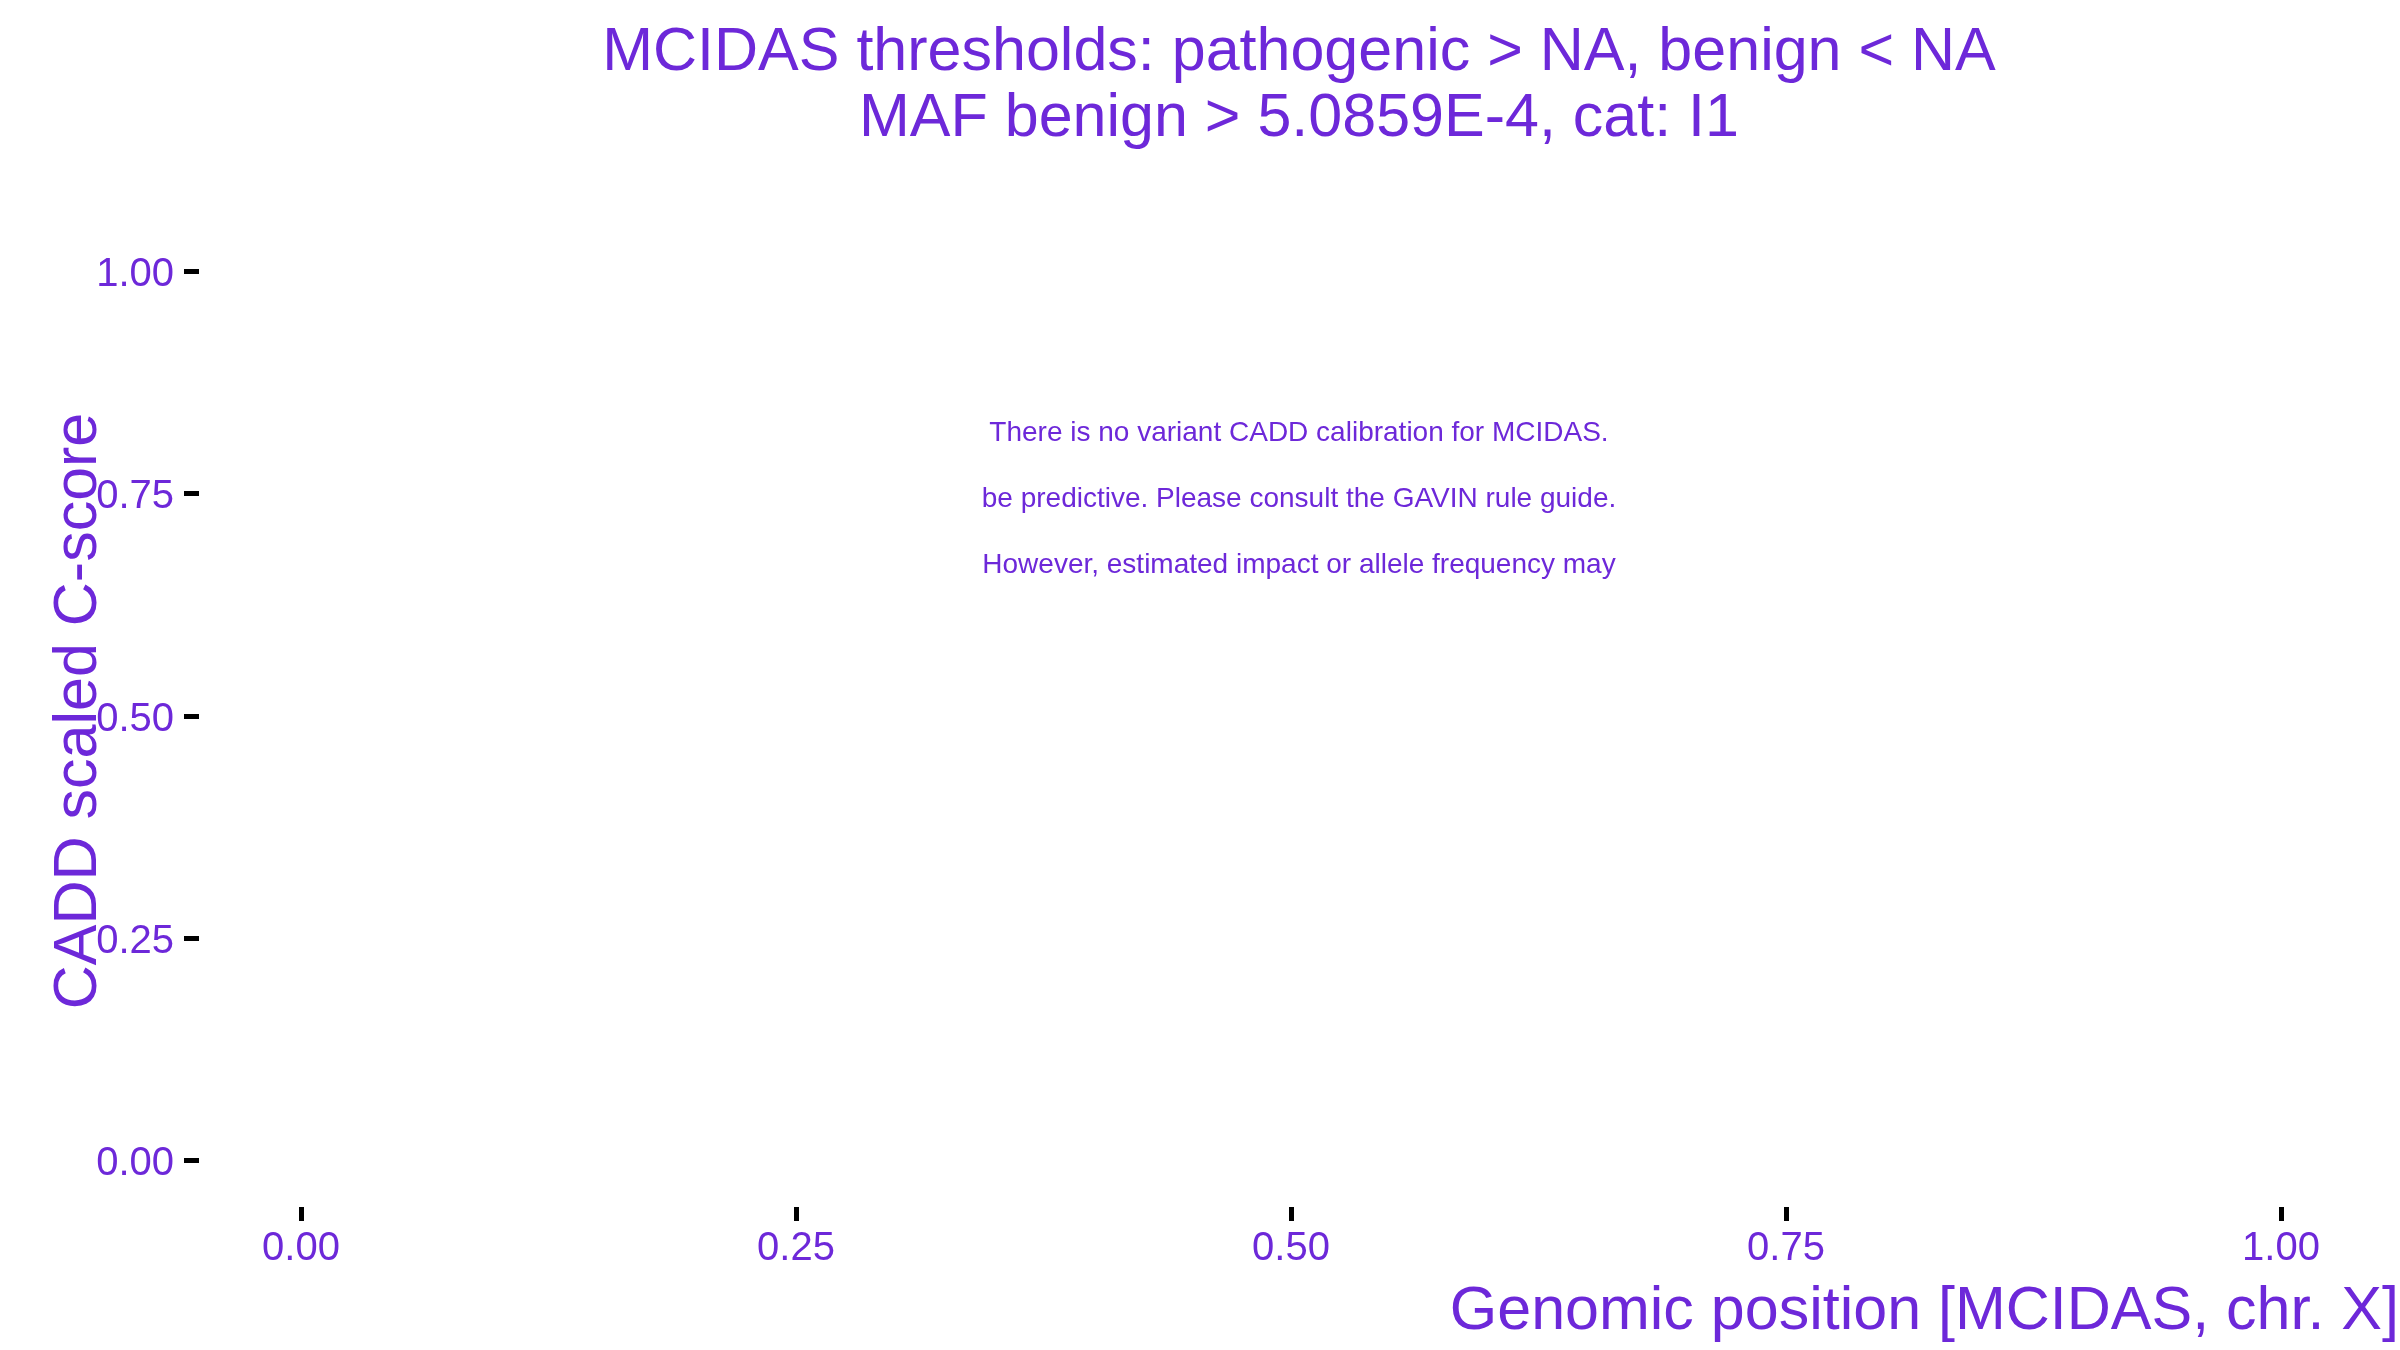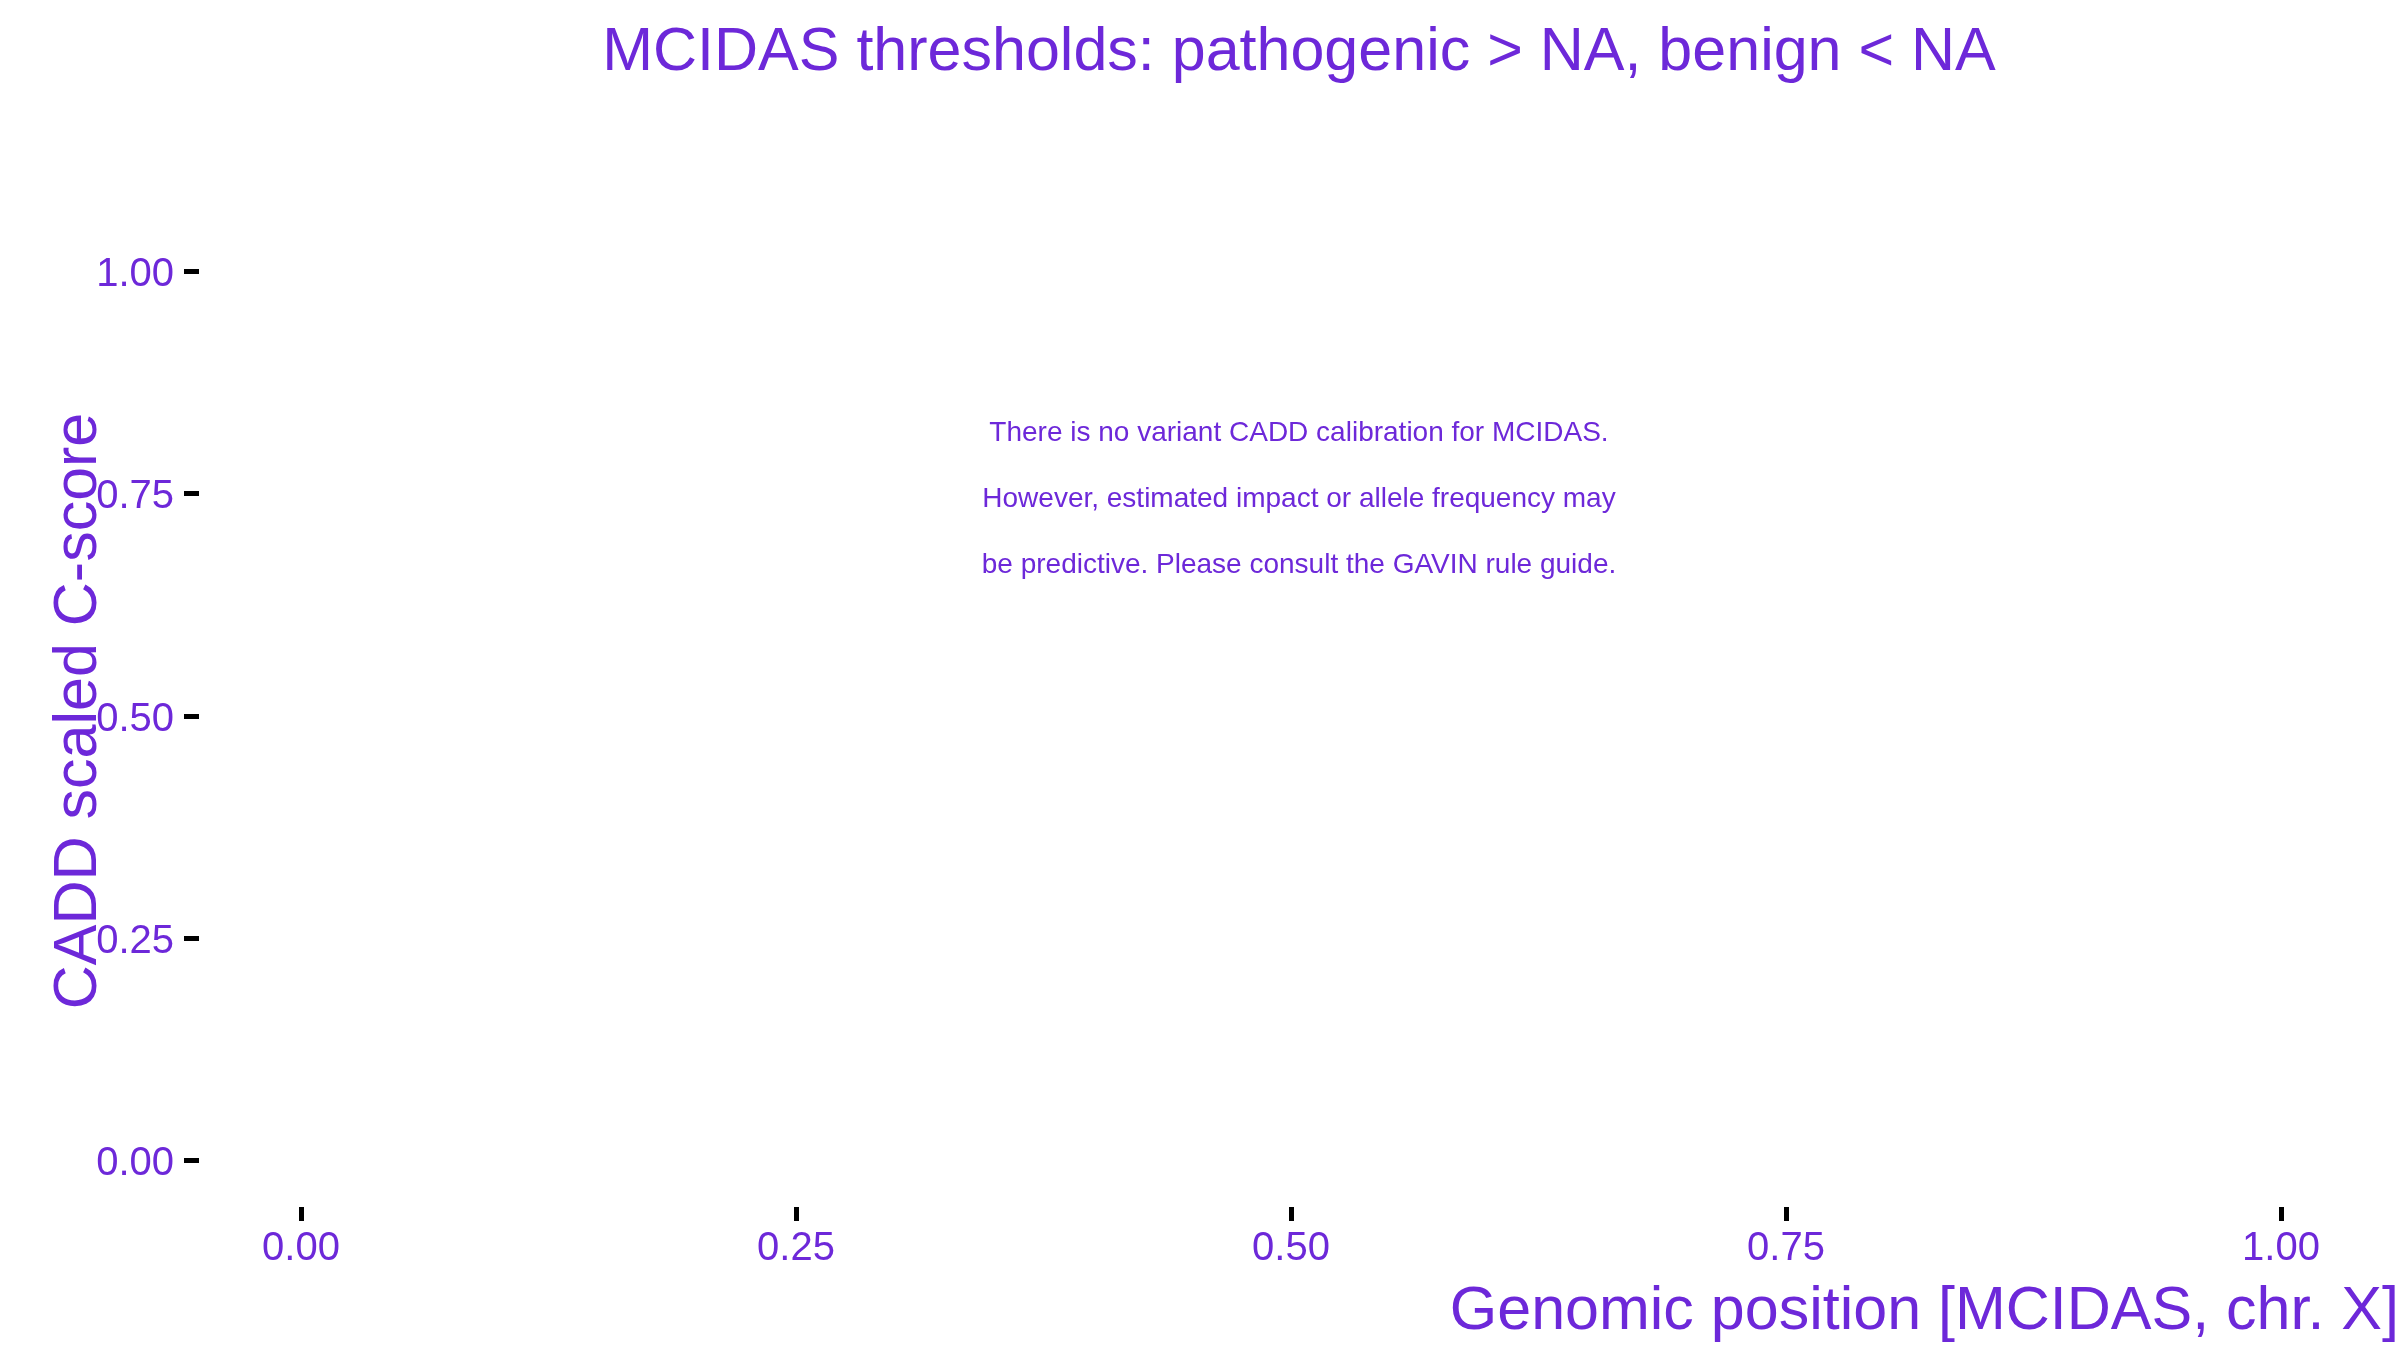--- a/index.html
+++ b/index.html
@@ -87,26 +87,27 @@
     line-height: 40px;
   }
 </style>
 </head>
 <body>
 
 <div class="figure">
 
   <div class="plot-title">
     <div>MCIDAS thresholds: pathogenic &gt; NA, benign &lt; NA</div>
+    <div>MAF benign &gt; 5.0859E-4, cat: I1</div>
   </div>
 
   <div class="annotation">
     <div>There is no variant CADD calibration for MCIDAS.</div>
+    <div>be predictive. Please consult the GAVIN rule guide.</div>
     <div>However, estimated impact or allele frequency may</div>
-    <div>be predictive. Please consult the GAVIN rule guide.</div>
   </div>
 
   <div class="y-axis-title">CADD scaled C-score</div>
 
   <div class="x-axis-title">Genomic position [MCIDAS, chr. X]</div>
 
   <div class="ytick-label" style="top:252px">1.00</div>
   <div class="ytick-label" style="top:474px">0.75</div>
   <div class="ytick-label" style="top:697px">0.50</div>
   <div class="ytick-label" style="top:919px">0.25</div>

